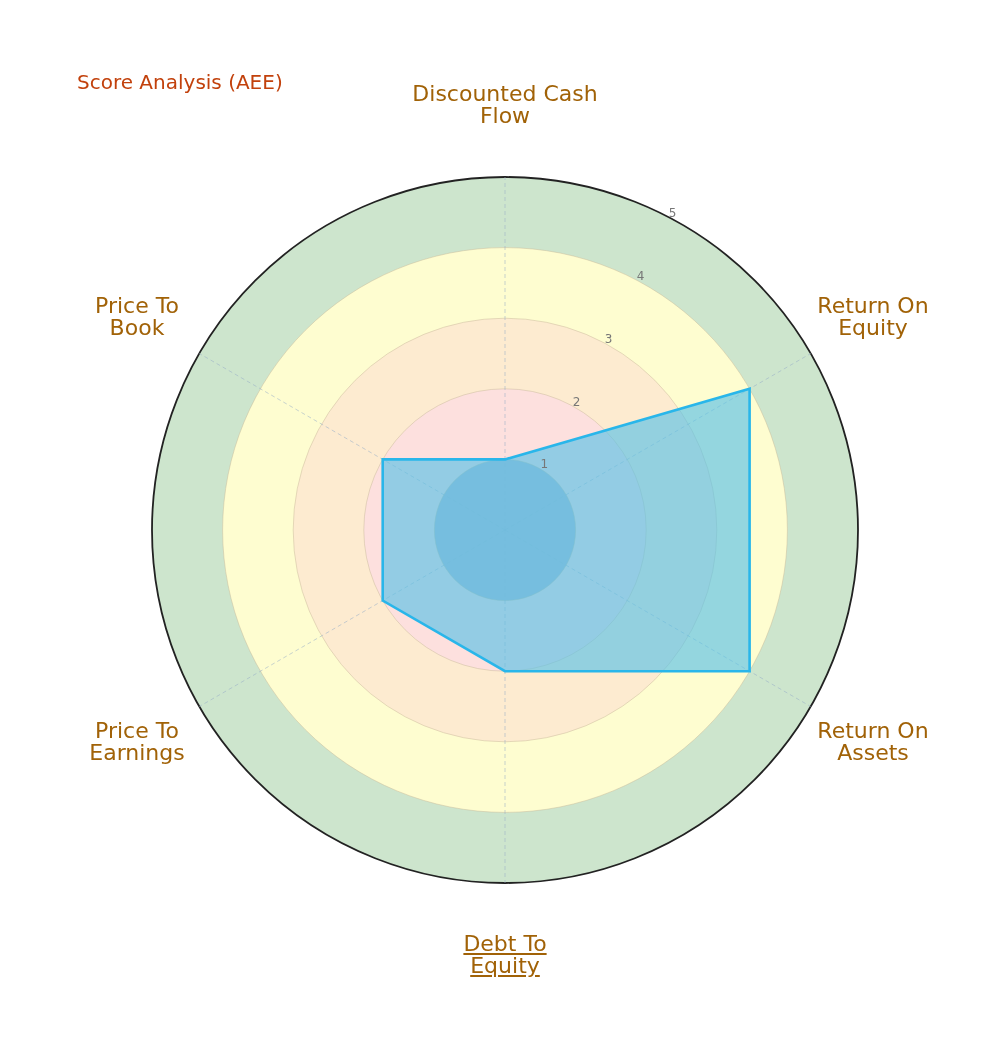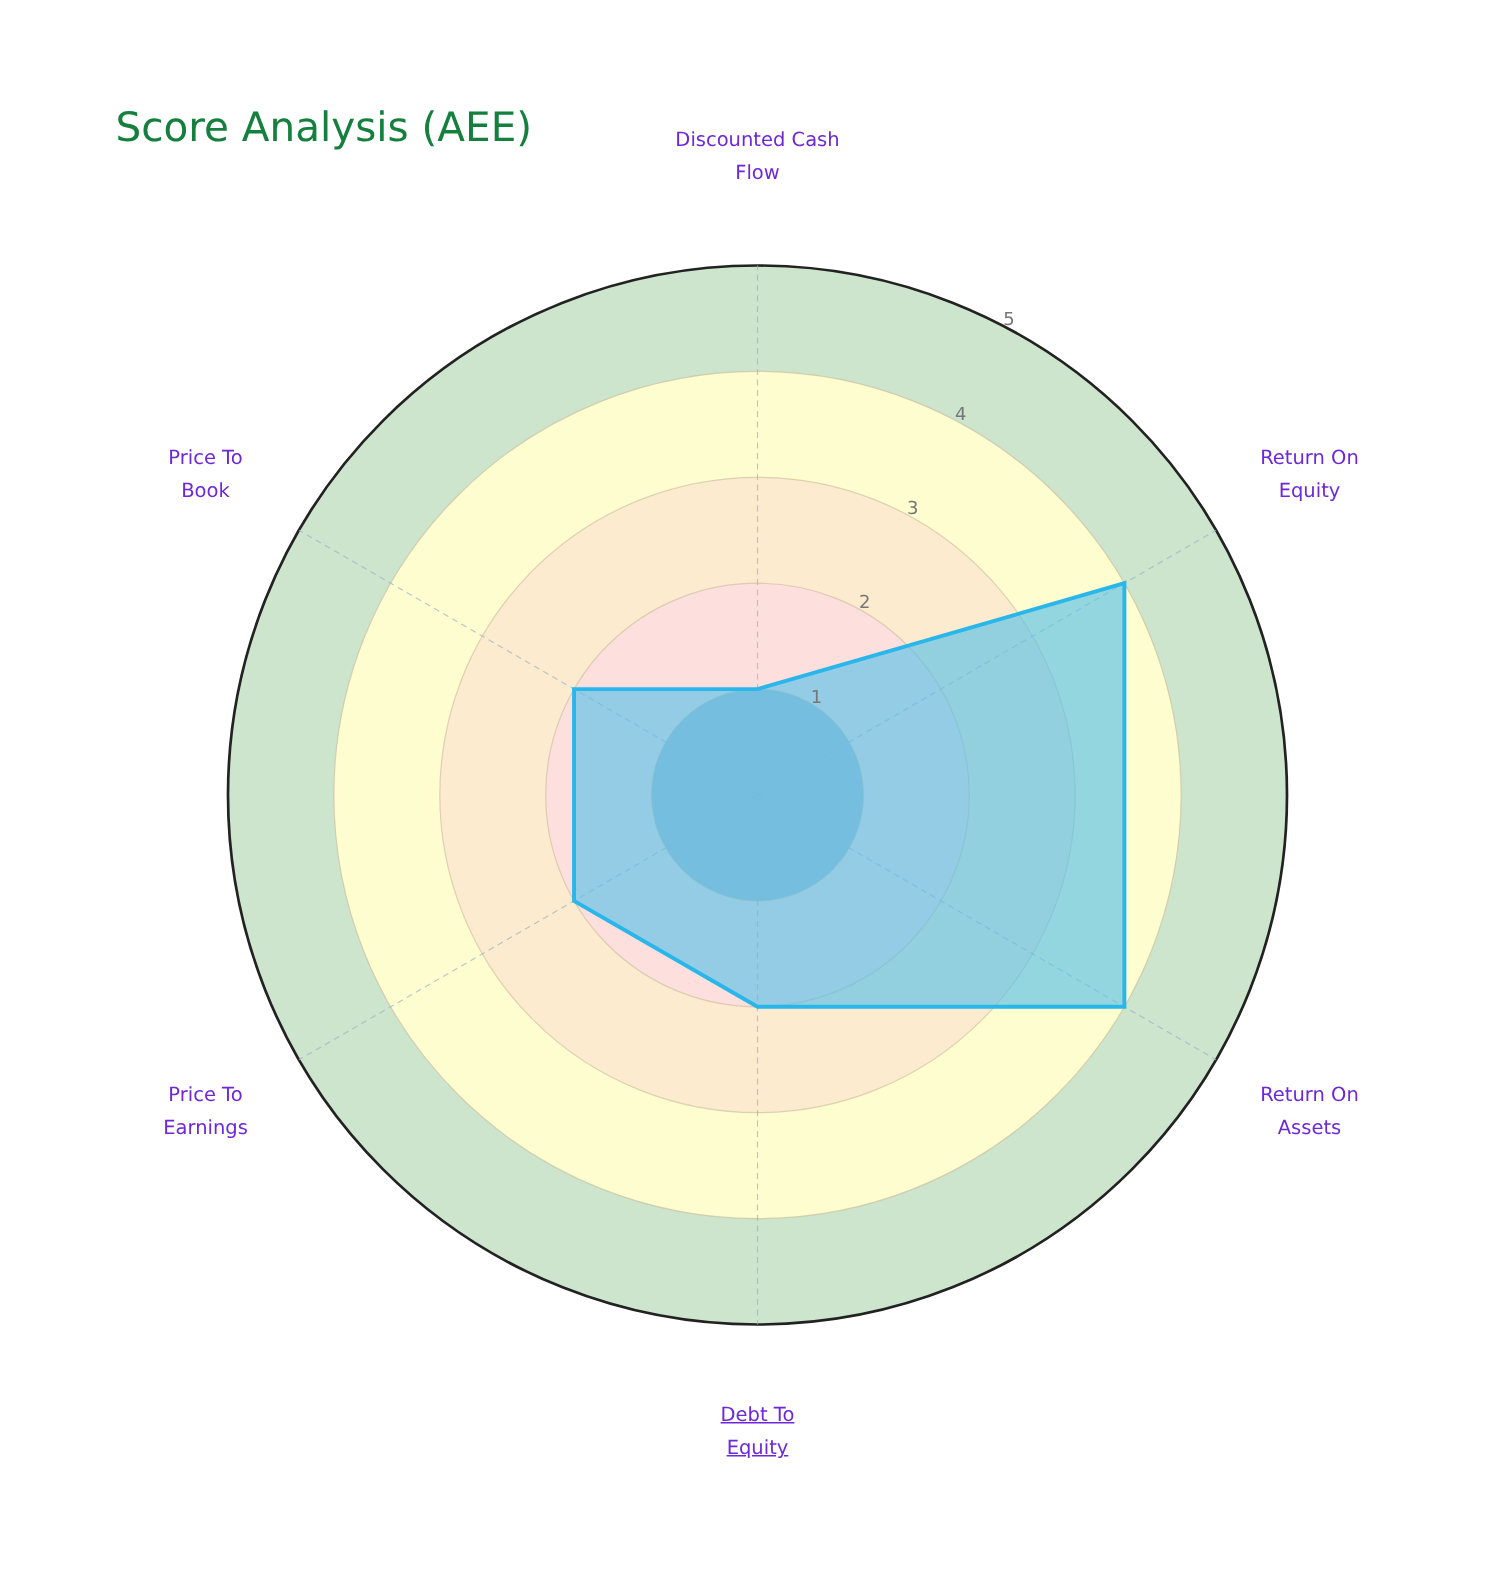--- a/index.html
+++ b/index.html
@@ -1,19 +1,19 @@
 <!DOCTYPE html>
 <html><head>
 <meta charset="utf-8">
 <style>
   html, body { margin: 0; padding: 0; background: #ffffff; }
   body { width: 1000px; height: 1053px; position: relative; overflow: hidden; font-family: "DejaVu Sans", sans-serif; }
   #chart { position: absolute; left: 0; top: 0; }
-  .title { position: absolute; left: 77px; top: 70px; font-size: 27px; color: #15803d; font-family: "DejaVu Sans", sans-serif; }
-  .axis-label { position: absolute; font-size: 13px; color: #6d28d9; text-align: center; line-height: 22px; transform: translateX(-50%); white-space: pre; font-family: "DejaVu Sans", sans-serif; }
+  .title { position: absolute; left: 77px; top: 70px; font-size: 20px; color: #c2410c; font-family: "DejaVu Sans", sans-serif; }
+  .axis-label { position: absolute; font-size: 22px; color: #a16207; text-align: center; line-height: 22px; transform: translateX(-50%); white-space: pre; font-family: "DejaVu Sans", sans-serif; }
   .tick { font-size: 12px; fill: #777; font-family: "DejaVu Sans", sans-serif; }
 </style>
 </head>
 <body>
 
 <div class="title">Score Analysis (AEE)</div>
 
 <svg id="chart" width="1000" height="1053">
   <g id="bands">
       <circle cx="505" cy="530" r="353" fill="#cde5cd" stroke="none" stroke-width="0.8" stroke-opacity="0.6"></circle>

